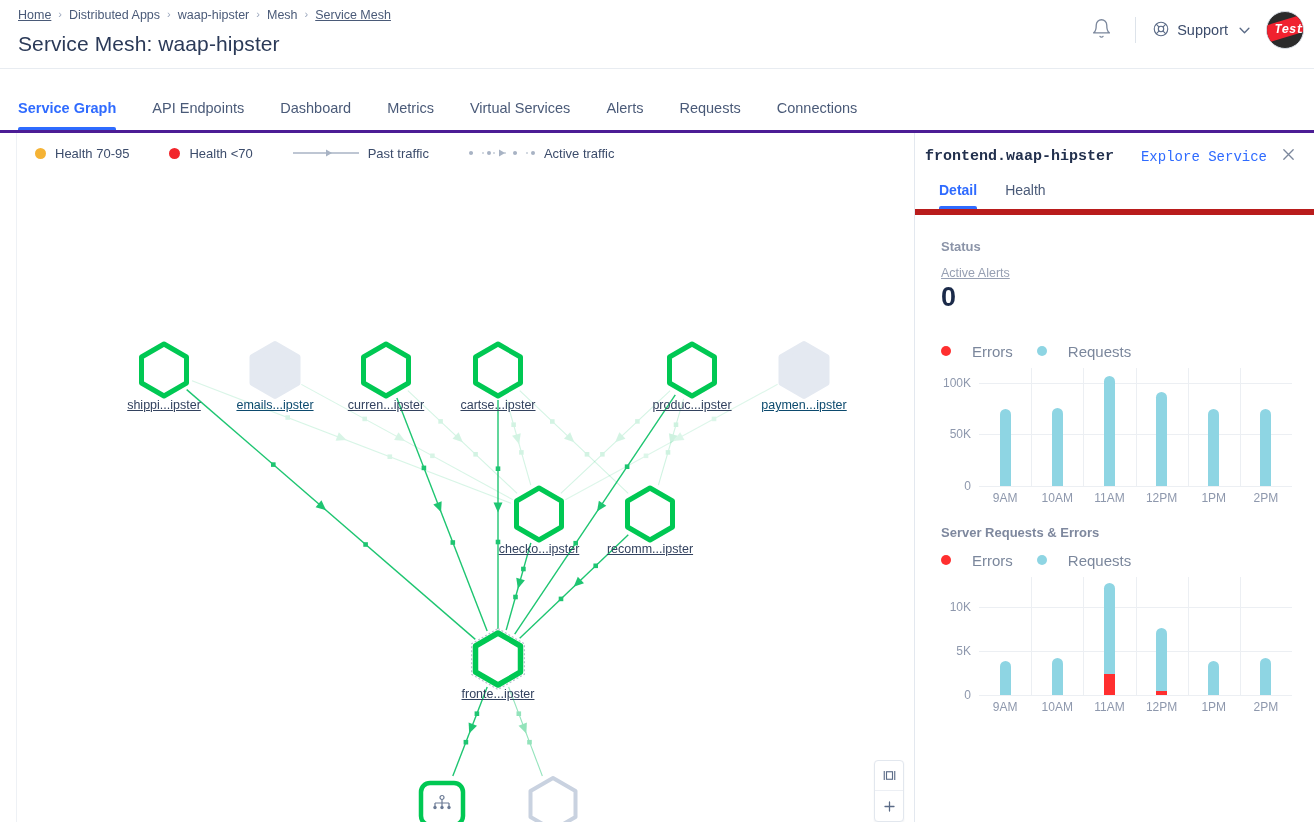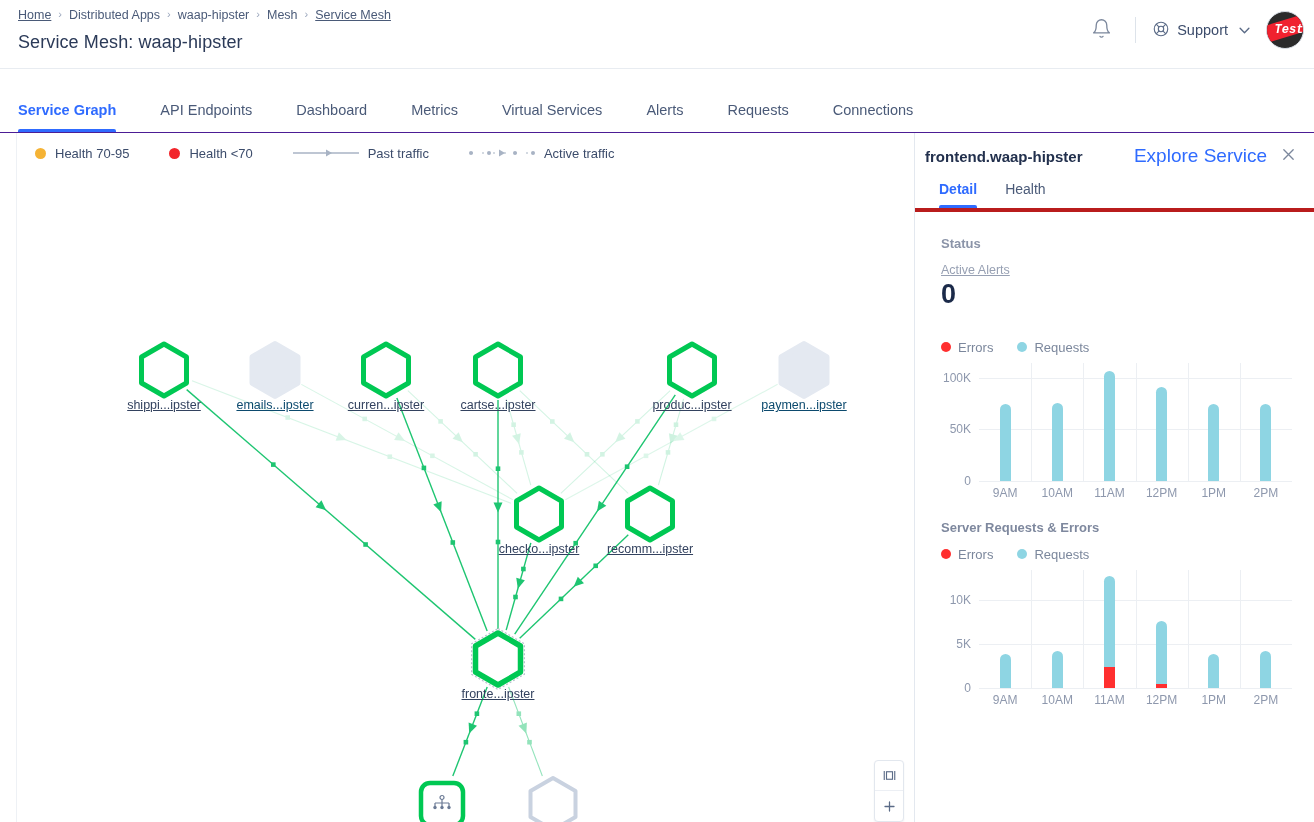--- a/index.html
+++ b/index.html
@@ -23,21 +23,21 @@
     font-size: 12.5px; color: #4a5a78;
     height: 18px;
   }
   .crumb { color: #4a5a78; }
   .crumb.link { text-decoration: underline; cursor: pointer; }
   .crumb-sep {
     margin: 0 7px; color: #9aa6bc; font-size: 11px;
   }
   .page-title {
     margin-top: 6px;
-    font-size: 18px;
+    font-size: 21px;
     font-weight: 400;
     color: #2b3a58;
     letter-spacing: .1px;
   }
   .header-right {
     position: absolute; top: 8px; right: 10px;
     display: flex; align-items: center; gap: 0;
     height: 44px;
   }
   .bell-btn {
@@ -72,22 +72,22 @@
     position: absolute; left: 4px; top: 0; width: 100%; height: 100%;
     display: flex; align-items: center; justify-content: center;
     color: #fff; font-style: italic; font-weight: bold; font-size: 12px;
     font-family: Liberation Mono, monospace;
   }
 
   
   .tabs {
     display: flex; align-items: flex-end;
     height: 64px; padding: 0 18px;
-    border-bottom: 1px solid #4c1d95;
-    gap: 12px;
+    border-bottom: 3px solid #4c1d95;
+    gap: 4px;
   }
   .tab {
     font-size: 14.5px; color: #4a5a78;
     padding: 0 16px 14px 16px;
     cursor: pointer; position: relative;
     white-space: nowrap;
   }
   .tab:first-child { padding-left: 0; }
   .tab.active { color: #2f6bff; font-weight: bold; }
   .tab.active::after {
@@ -162,35 +162,36 @@
   .side-panel {
     width: 399px;
     background: #fff;
     position: relative;
     display: flex; flex-direction: column;
   }
   .sp-header {
     display: flex; align-items: center;
     padding: 12px 14px 8px 10px;
     gap: 10px;
+    font-family: Liberation Mono, monospace;
   }
   .sp-title {
     font-size: 15px; font-weight: bold; color: #22304d;
     flex: 1;
   }
   .sp-link {
-    font-size: 19px; color: #2f6bff; cursor: pointer;
+    font-size: 14px; color: #2f6bff; cursor: pointer;
   }
   .sp-close {
     font-size: 17px; color: #7b879c; cursor: pointer;
     line-height: 1; padding: 2px 4px;
   }
   .sp-tabs {
     display: flex; padding: 0 10px;
-    border-bottom: 4px solid #b91c1c;
+    border-bottom: 6px solid #b91c1c;
     gap: 0;
   }
   .sp-tab {
     font-size: 14px; color: #4a5a78;
     padding: 6px 14px 11px 14px;
     cursor: pointer; position: relative;
   }
   .sp-tab.active { color: #2f6bff; font-weight: bold; }
   .sp-tab.active::after {
     content: ""; position: absolute;
@@ -215,22 +216,22 @@
   .big-num.green { color: #00c853; }
   .big-num.navy { color: #1b2a49; }
   .denom { font-size: 13px; color: #8e98ad; font-weight: normal; }
 
   .chart-block { margin-bottom: 20px; }
   .chart-legend {
     display: flex; align-items: center; gap: 24px;
     margin-bottom: 8px;
   }
   .cl-item {
-    display: flex; align-items: center; gap: 7px;
-    font-size: 13px; color: #7b879c;
+    display: flex; align-items: center; gap: 21px;
+    font-size: 15px; color: #7b879c;
   }
   .cl-dot { width: 10px; height: 10px; border-radius: 50%; }
 
   .chart {
     position: relative;
     height: 118px;
     margin-left: 38px;
     margin-right: 12px;
     border-left: 0;
   }

